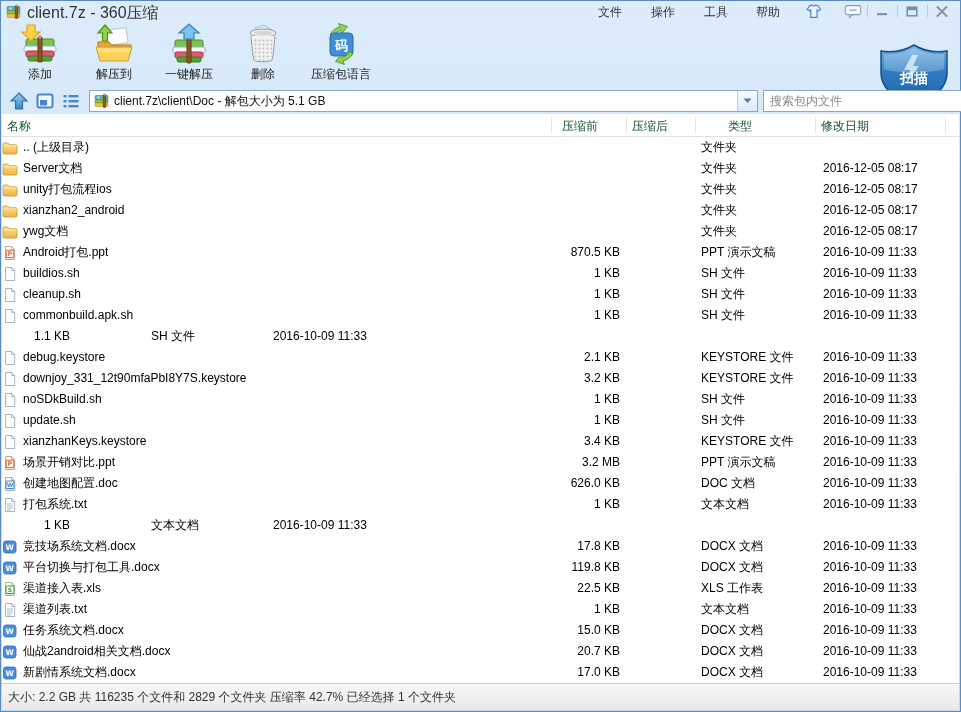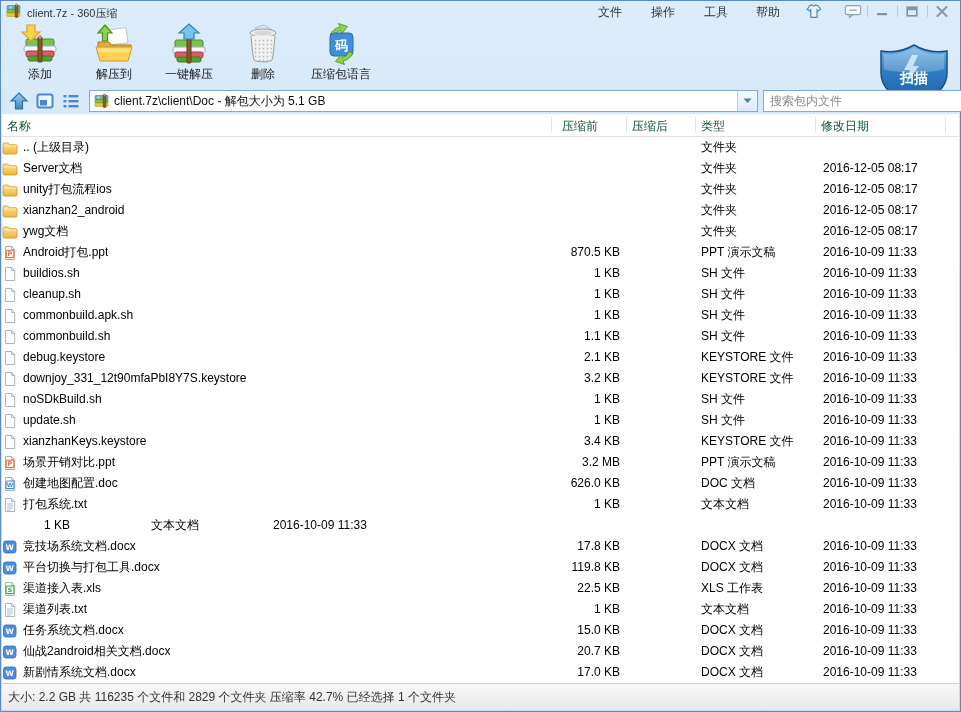--- a/index.html
+++ b/index.html
@@ -3,21 +3,21 @@
 <meta charset="utf-8">
 <style>
   html,body{margin:0;padding:0;}
   body{width:961px;height:712px;overflow:hidden;font-family:"Liberation Sans","DejaVu Sans",sans-serif;}
   .window{position:relative;width:961px;height:712px;box-sizing:border-box;
     background:linear-gradient(180deg,#dcecfb 0%,#cfe3f7 40%,#c3daf3 100%);
     border:1px solid #5a8bc4;}
   
   .titlebar{position:absolute;top:0;left:0;right:0;height:20px;}
   .title-left{position:absolute;left:5px;top:2px;display:flex;align-items:center;gap:5px;}
-  .title-text{font-size:11px;color:#333;}
+  .title-text{font-size:16px;color:#333;}
   .menu-item{position:absolute;top:3px;font-size:12px;color:#333;cursor:default;}
   .tb-btn{position:absolute;top:2px;width:22px;height:16px;display:flex;align-items:center;justify-content:center;}
   .tb-sep{position:absolute;top:4px;width:1px;height:12px;background:#b9cbde;}
   
   .toolbar{position:absolute;top:20px;left:0;right:0;height:66px;}
   .tool-btn{position:absolute;top:2px;display:flex;flex-direction:column;align-items:center;justify-content:flex-start;height:62px;}
   .tool-btn .ticon{width:42px;height:42px;}
   .tool-btn .tlabel{font-size:12px;color:#222;margin-top:1px;white-space:nowrap;}
   .scan-shield{position:absolute;left:877px;top:22px;width:72px;height:64px;cursor:pointer;}
   
@@ -259,21 +259,21 @@
   </div>
 
   <div class="client">
     <div class="colheader">
       <span class="hlabel" style="left:5px">名称</span>
       <span class="hsep" style="left:549px"></span>
       <span class="hlabel" style="left:560px">压缩前</span>
       <span class="hsep" style="left:624px"></span>
       <span class="hlabel" style="left:630px">压缩后</span>
       <span class="hsep" style="left:693px"></span>
-      <span class="hlabel" style="left:699px">类型</span>
+      <span class="hlabel" style="left:726px">类型</span>
       <span class="hsep" style="left:813px"></span>
       <span class="hlabel" style="left:819px">修改日期</span>
       <span class="hsep" style="left:943px"></span>
     </div>
     <div class="filelist">
     <div class="row">
       <span class="c-name">
         <span class="ficon">
               <svg width="16" height="16" viewBox="0 0 16 16">
                 <defs>
@@ -442,29 +442,20 @@
             </span>
         <span class="fname">commonbuild.apk.sh</span>
       </span>
       <span class="c-before">1 KB</span>
       <span class="c-after"></span>
       <span class="c-type">SH 文件</span>
       <span class="c-date">2016-10-09 11:33</span>
     </div>
 
     <div class="row">
-      <span class="c-name">
-        <span class="ficon">
-              <svg width="16" height="16" viewBox="0 0 16 16">
-                <path d="M3.5 1.5h6.2l3 3V14.5H3.5z" fill="#fff" stroke="#a0adbb" stroke-width=".9"></path>
-                <path d="M9.7 1.5v3h3" fill="none" stroke="#a0adbb" stroke-width=".9"></path>
-              </svg>
-            </span>
-        <span class="fname">commonbuild.sh</span>
-      </span>
       <span class="c-before">1.1 KB</span>
       <span class="c-after"></span>
       <span class="c-type">SH 文件</span>
       <span class="c-date">2016-10-09 11:33</span>
     </div>
 
     <div class="row">
       <span class="c-name">
         <span class="ficon">
               <svg width="16" height="16" viewBox="0 0 16 16">

